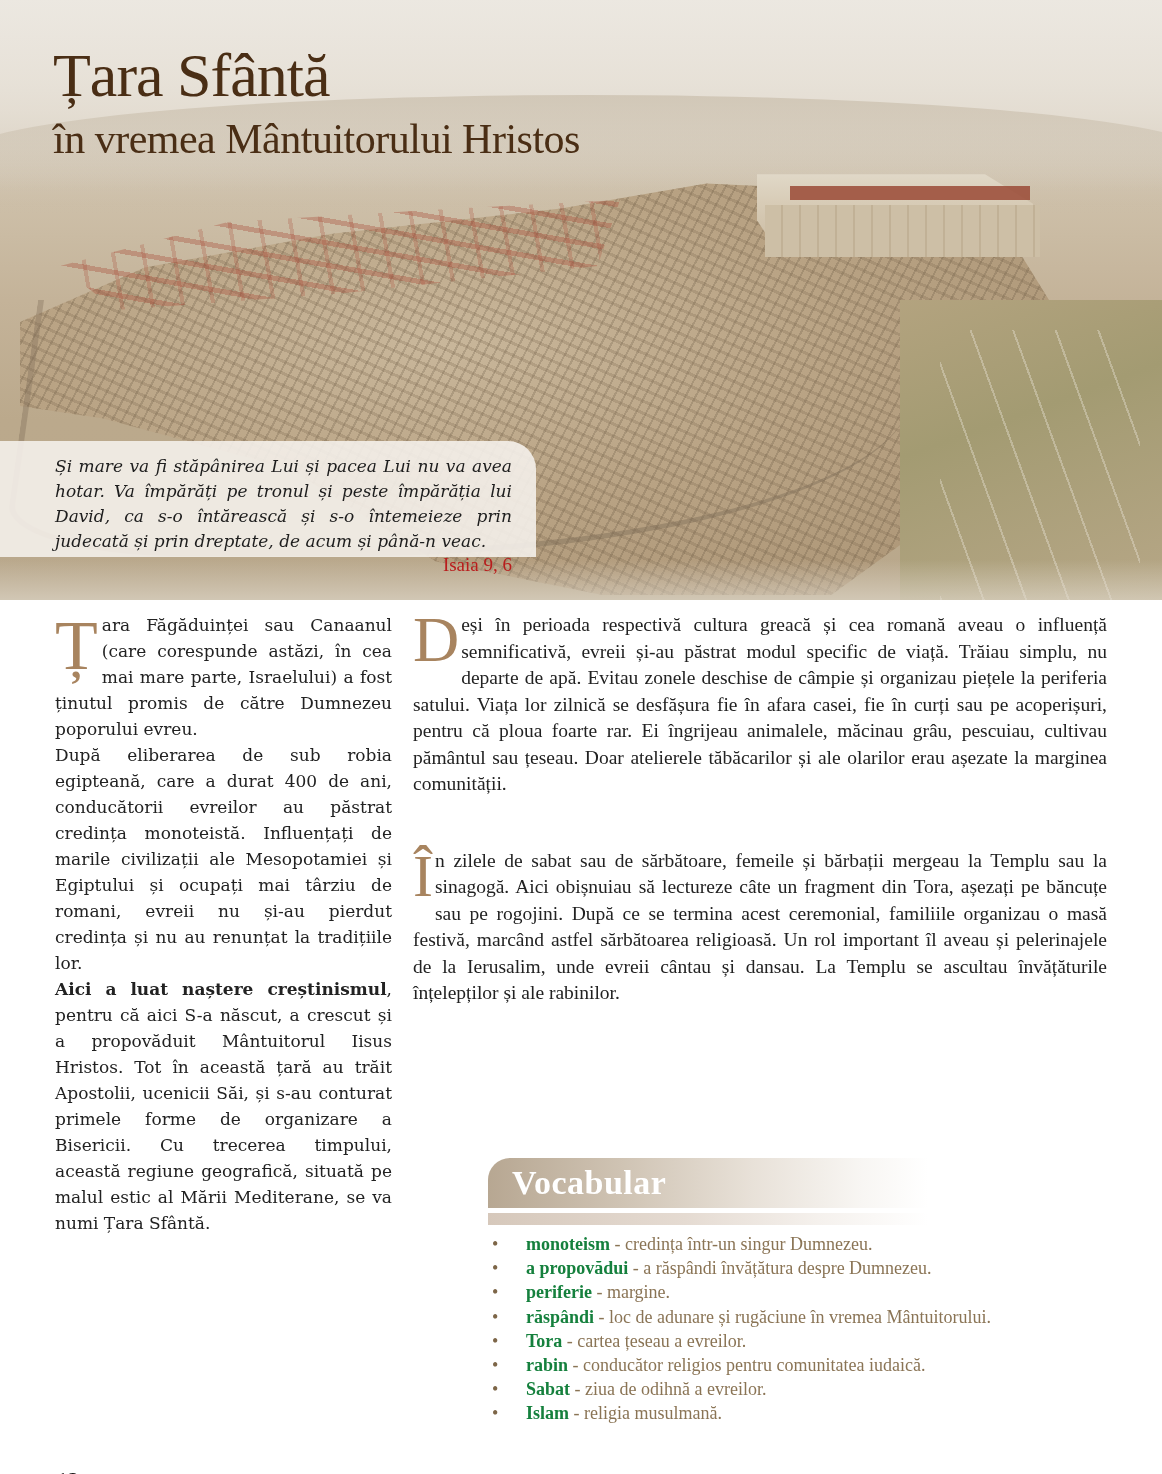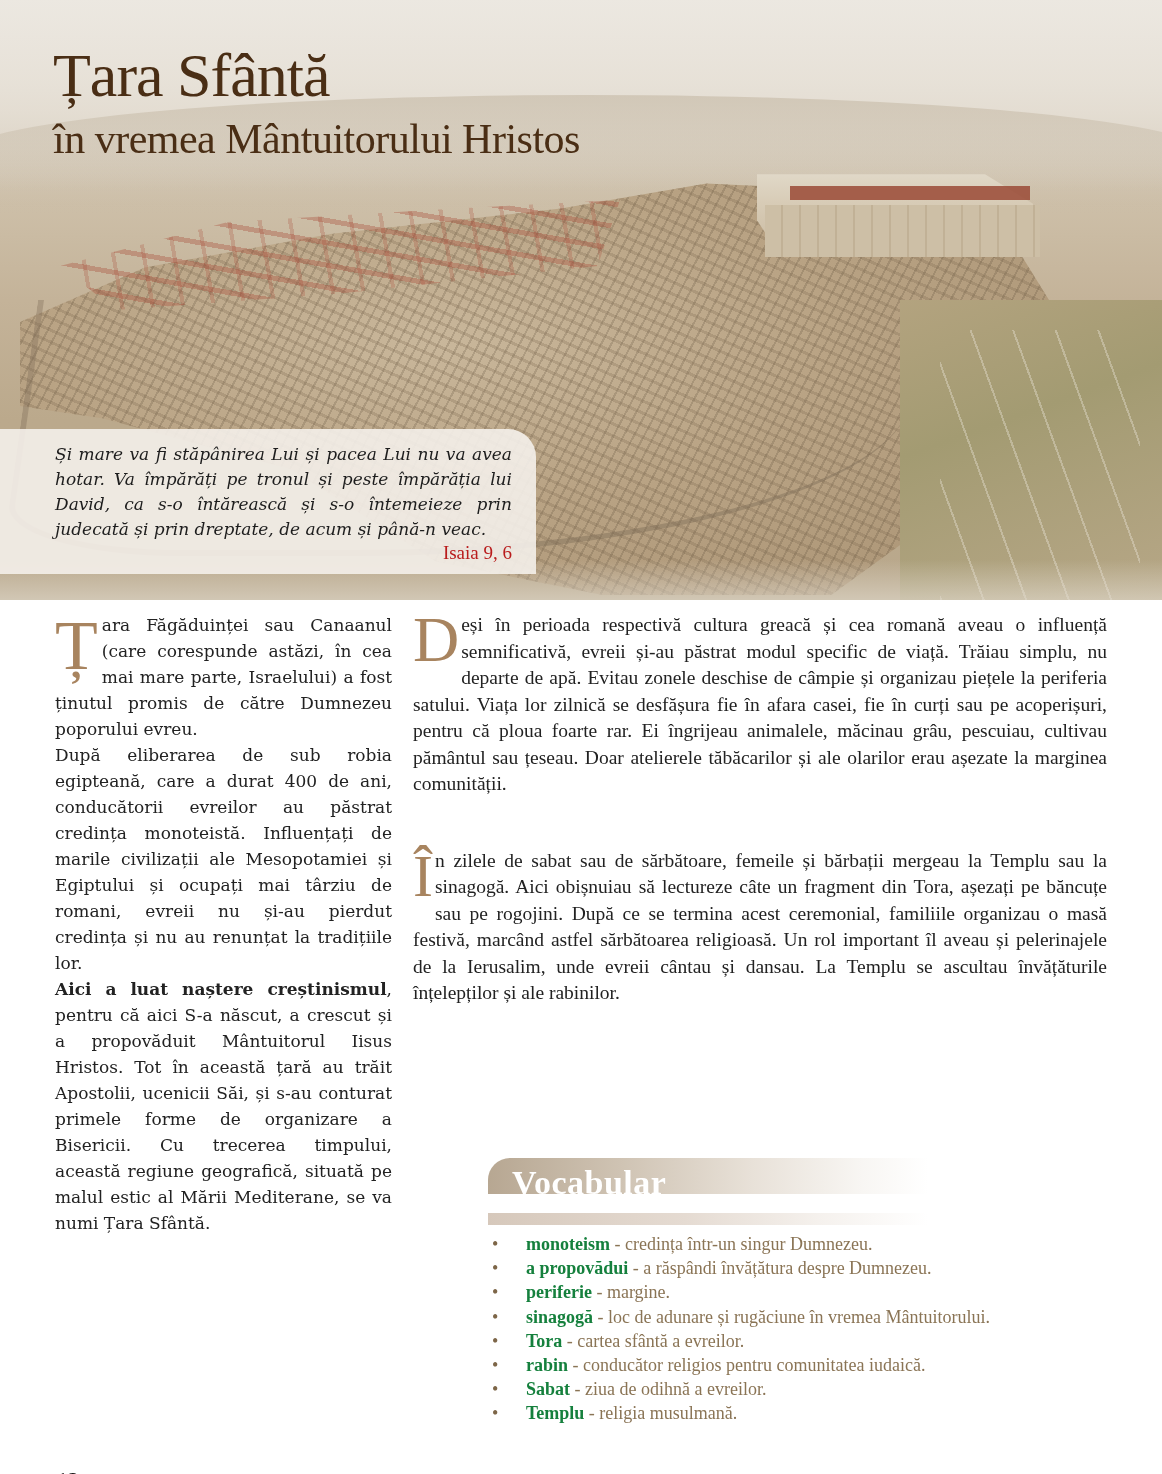--- a/index.html
+++ b/index.html
@@ -40,40 +40,40 @@
     background: linear-gradient(160deg, #b3a37f 0%, #a39b72 40%, #b7a787 100%); }
   .hero .valley-lines { position: absolute; left: 940px; top: 330px; width: 200px; height: 270px;
     background: repeating-linear-gradient(70deg, rgba(240,235,225,0.35) 0 2px, rgba(0,0,0,0) 2px 40px); }
   .hero .fade-bottom { position: absolute; left: 0; bottom: 0; width: 100%; height: 40px;
     background: linear-gradient(180deg, rgba(230,224,214,0), rgba(226,220,208,0.6)); }
 
   .title { position: absolute; left: 53px; top: 44px; margin: 0; font-family: "Liberation Serif", serif; color: #4a2e15; font-weight: normal; line-height: 1; }
   .title .t1 { display: block; font-size: 62px; letter-spacing: -1px; }
   .title .t2 { display: block; font-size: 42px; margin-top: 12px; letter-spacing: -0.5px; }
 
-  .quote-box { position: absolute; left: 0; top: 429px; width: 536px; height: 145px;
+  .quote-box { position: absolute; left: 0; top: 441px; width: 536px; height: 116px;
     background: rgba(244,240,234,0.9); border-top-right-radius: 28px; }
   .quote-text { position: absolute; left: 55px; top: 13px; width: 457px; margin: 0;
     font-family: "DejaVu Serif", serif; font-style: italic; font-size: 17px; line-height: 25px; color: #1d1d1d; text-align: justify; }
   .quote-ref { position: absolute; right: 24px; top: 113px; font-family: "Liberation Serif", serif; font-size: 19px; color: #b91c1c; }
 
   .col { position: absolute; font-family: "DejaVu Serif", serif; color: #222; }
   .col-left { left: 55px; top: 612px; width: 337px; font-size: 17px; line-height: 26px; text-align: justify; }
   .col-left p { margin: 0; }
   .col-right { left: 413px; top: 612px; width: 694px; font-family: "Liberation Serif", serif; font-size: 19.5px; line-height: 26.5px; text-align: justify; }
   .col-right p { margin: 0; }
   .col-right p.second { margin-top: 50px; }
 
   .dropcap { float: left; font-family: "Liberation Serif", serif; color: #a8845f; font-size: 66px; line-height: 56px; margin: 2px 4px 0 0; }
   .dropcap.d1 { font-size: 70px; line-height: 60px; margin-top: 4px; }
   .dropcap.d2 { font-size: 64px; line-height: 54px; margin-top: 1px; margin-right: 2px; }
   .dropcap.d3 { font-size: 60px; line-height: 56px; margin-top: 0; margin-right: 2px; }
   .bold { font-weight: bold; }
 
-  .vocab-header { position: absolute; left: 488px; top: 1158px; width: 440px; height: 36px;
+  .vocab-header { position: absolute; left: 488px; top: 1158px; width: 440px; height: 50px;
     border-top-left-radius: 22px;
     background: linear-gradient(90deg, #b7a792 0%, #cfc3b3 30%, #e8e1d8 60%, #f8f6f3 85%, #ffffff 100%); }
   .vocab-header span { position: absolute; left: 24px; top: 6px; font-family: "Liberation Serif", serif; font-weight: bold; font-size: 34px; color: #ffffff; letter-spacing: 0.5px; }
   .vocab-rule { position: absolute; left: 488px; top: 1213px; width: 440px; height: 12px;
     background: linear-gradient(90deg, #d6c8bb 0%, #e5dbd2 45%, #f5f1ed 75%, #ffffff 100%); }
   .vocab-list { position: absolute; left: 492px; top: 1232px; margin: 0; padding: 0; list-style: none;
     font-family: "Liberation Serif", serif; font-size: 18px; line-height: 24.2px; color: #8a7455; }
   .vocab-list li { position: relative; padding-left: 34px; }
   .vocab-list .bullet { position: absolute; left: 0; top: 0; color: #7d6648; }
   .vocab-list .term { font-weight: bold; color: #15803d; }
@@ -120,20 +120,20 @@
 
 <div class="vocab-header">
   <span>Vocabular</span>
 </div>
 <div class="vocab-rule"></div>
 
 <ul class="vocab-list">
   <li><span class="bullet">•</span><span class="term">monoteism</span><span> - credința într-un singur Dumnezeu.</span></li>
   <li><span class="bullet">•</span><span class="term">a propovădui</span><span> - a răspândi învățătura despre Dumnezeu.</span></li>
   <li><span class="bullet">•</span><span class="term">periferie</span><span> - margine.</span></li>
-  <li><span class="bullet">•</span><span class="term">sinagogă</span><span> - loc de adunare și rugăciune în vremea Mântuitorului.</span></li>
-  <li><span class="bullet">•</span><span class="term">Tora</span><span> - cartea sfântă a evreilor.</span></li>
+  <li><span class="bullet">•</span><span class="term">răspândi</span><span> - loc de adunare și rugăciune în vremea Mântuitorului.</span></li>
+  <li><span class="bullet">•</span><span class="term">Tora</span><span> - cartea țeseau a evreilor.</span></li>
   <li><span class="bullet">•</span><span class="term">rabin</span><span> - conducător religios pentru comunitatea iudaică.</span></li>
   <li><span class="bullet">•</span><span class="term">Sabat</span><span> - ziua de odihnă a evreilor.</span></li>
-  <li><span class="bullet">•</span><span class="term">Templu</span><span> - religia musulmană.</span></li>
+  <li><span class="bullet">•</span><span class="term">Islam</span><span> - religia musulmană.</span></li>
 </ul>
 
 <div class="page-number">12</div>
 
 </body></html>

